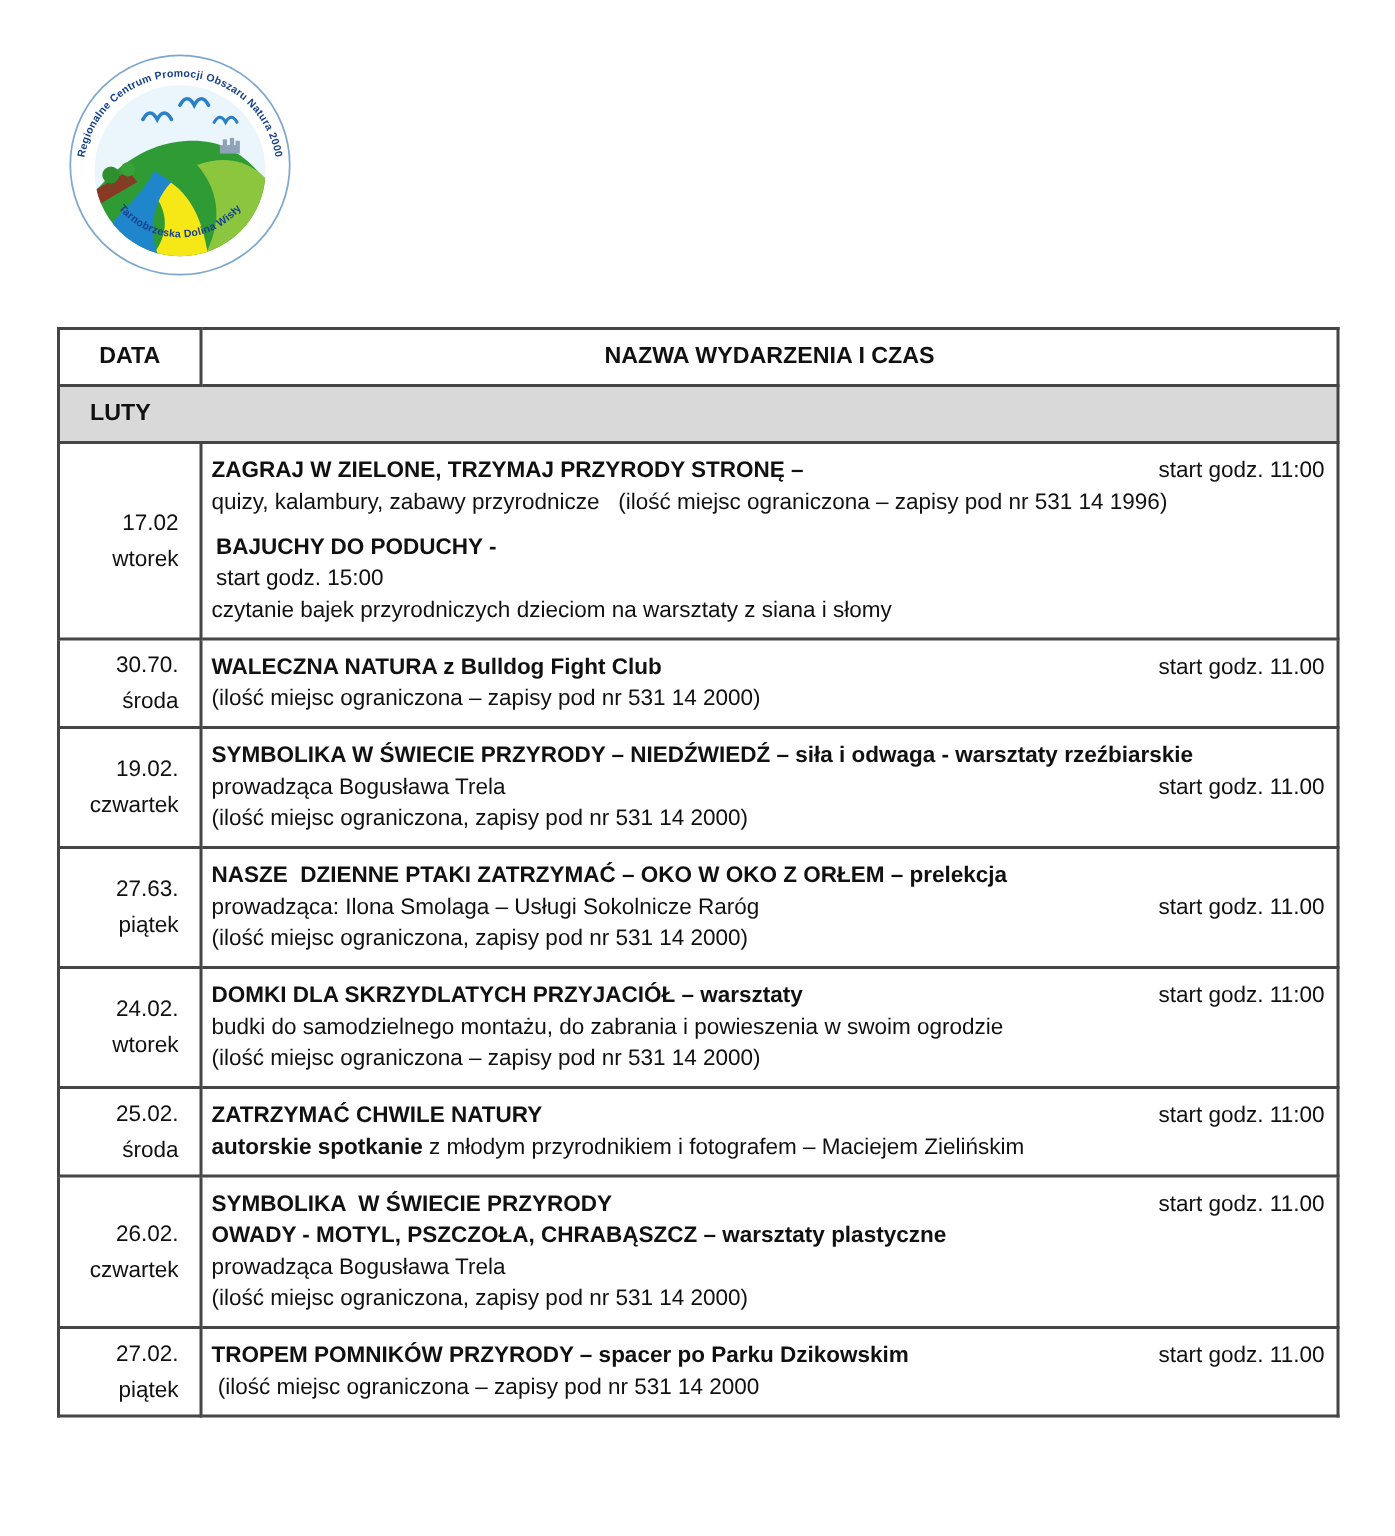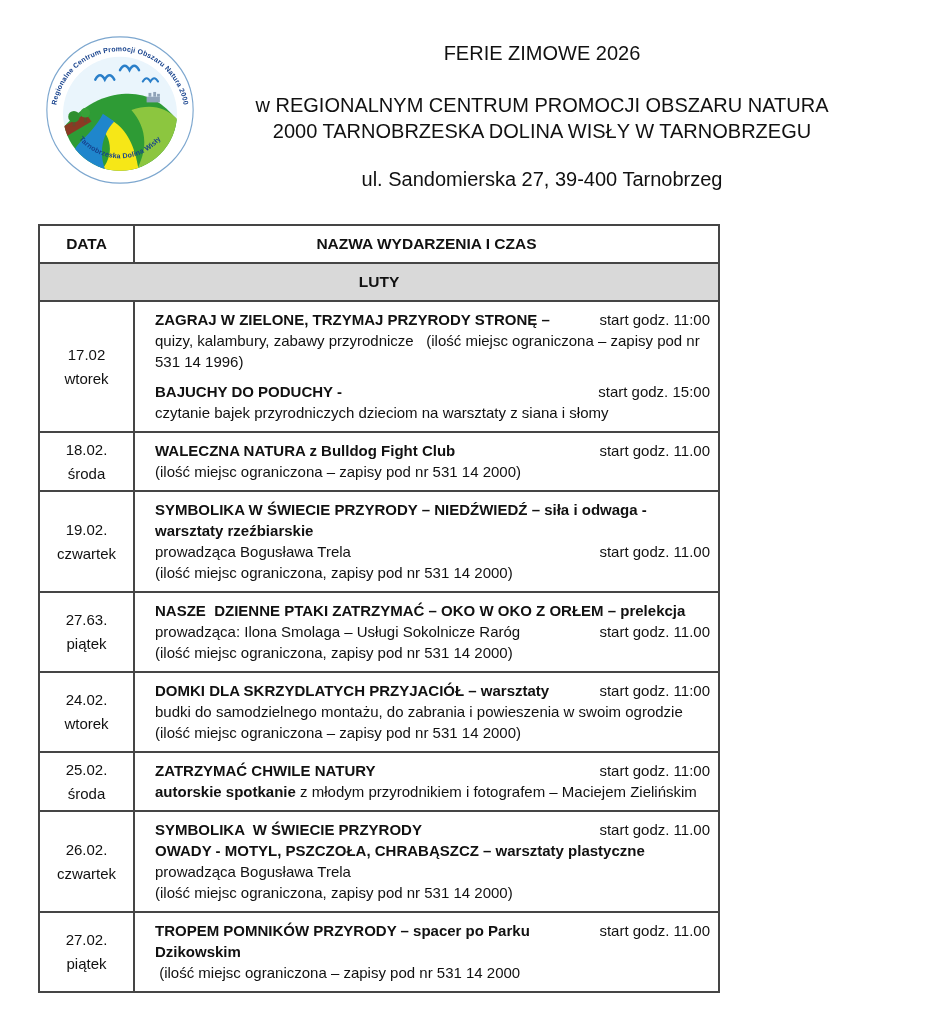--- a/index.html
+++ b/index.html
@@ -8,29 +8,29 @@
     font-family:"Liberation Sans", sans-serif; color:#111; overflow:hidden;
   }
   
   .header { display:flex; align-items:flex-start; padding:34px 42px 0 44px; }
   .logo { width:152px; height:152px; flex:0 0 auto; }
   .header-text { flex:1; text-align:center; padding-top:6px; font-size:20px; line-height:26px; }
   .title { margin-bottom:26px; }
   .venue-line { }
   .address { margin-top:22px; }
   
-  .events-table { border-collapse:collapse; margin:32px 0 0 38px; width:682px; table-layout:fixed; }
+  .events-table { border-collapse:collapse; margin:32px 0 0 38px; width:855px; table-layout:fixed; }
   .events-table th, .events-table td { border:2px solid #454545; }
   .events-table th { font-size:15.5px; font-weight:bold; padding:9px 4px; }
   .date-col { width:85px; }
-  .month-cell { background:#d9d9d9; font-weight:bold; text-align:center; font-size:15.5px; padding:9px 20px; }
-  .date-cell { text-align:center; vertical-align:middle; font-size:15px; line-height:24px; padding:4px 4px; }
-  .event-cell { padding:7px 8px 8px 20px; font-size:15px; vertical-align:middle; }
+  .month-cell { background:#d9d9d9; font-weight:bold; text-align:left; font-size:15.5px; padding:9px 20px; }
+  .date-cell { text-align:right; vertical-align:middle; font-size:15px; line-height:24px; padding:4px 14px; }
+  .event-cell { padding:7px 8px 8px 6px; font-size:15px; vertical-align:middle; }
   .line { display:flex; justify-content:space-between; align-items:baseline; line-height:21px; }
-  .line.gap { margin-top:9px; }
+  .line.gap { margin-top:9px;flex-direction:column; }
   .left { white-space:pre-wrap; }
   .seg.b { font-weight:bold; }
   .right { white-space:nowrap; margin-left:3px; flex:0 0 auto; }
   .arc-text { font-size:7.4px; font-weight:bold; fill:#16418c; letter-spacing:0.2px; }
 </style>
 </head>
 <body>
 
 <div class="page">
 
@@ -66,26 +66,20 @@
         </g>
       </g>
       <text class="arc-text">
         <textPath href="#arcTop" startOffset="50%" text-anchor="middle">Regionalne Centrum Promocji Obszaru Natura 2000</textPath>
       </text>
       <text class="arc-text">
         <textPath href="#arcBot" startOffset="50%" text-anchor="middle">Tarnobrzeska Dolina Wisły</textPath>
       </text>
     </svg>
 
-    <div class="header-text">
-      <div class="title">FERIE ZIMOWE 2026</div>
-      <div class="venue-line">w REGIONALNYM CENTRUM PROMOCJI OBSZARU NATURA</div>
-      <div class="venue-line">2000 TARNOBRZESKA DOLINA WISŁY W TARNOBRZEGU</div>
-      <div class="address">ul. Sandomierska 27, 39-400 Tarnobrzeg</div>
-    </div>
   </div>
 
   <table class="events-table">
     <thead>
       <tr>
         <th class="date-col">DATA</th>
         <th>NAZWA WYDARZENIA I CZAS</th>
       </tr>
       <tr>
         <td class="month-cell" colspan="2">LUTY</td>
@@ -109,21 +103,21 @@
               <span class="left"><span class="seg b">BAJUCHY DO PODUCHY -</span></span>
               <span class="right">start godz. 15:00</span>
             </div>
             <div class="line">
               <span class="left"><span class="seg">czytanie bajek przyrodniczych dzieciom na warsztaty z siana i słomy</span></span>
             </div>
           </td>
         </tr>
         <tr>
           <td class="date-cell">
-            <div>18.02.</div>
+            <div>30.70.</div>
             <div>środa</div>
           </td>
           <td class="event-cell">
             <div class="line">
               <span class="left"><span class="seg b">WALECZNA NATURA z Bulldog Fight Club</span></span>
               <span class="right">start godz. 11.00</span>
             </div>
             <div class="line">
               <span class="left"><span class="seg">(ilość miejsc ograniczona – zapisy pod nr 531 14 2000)</span></span>
             </div>

